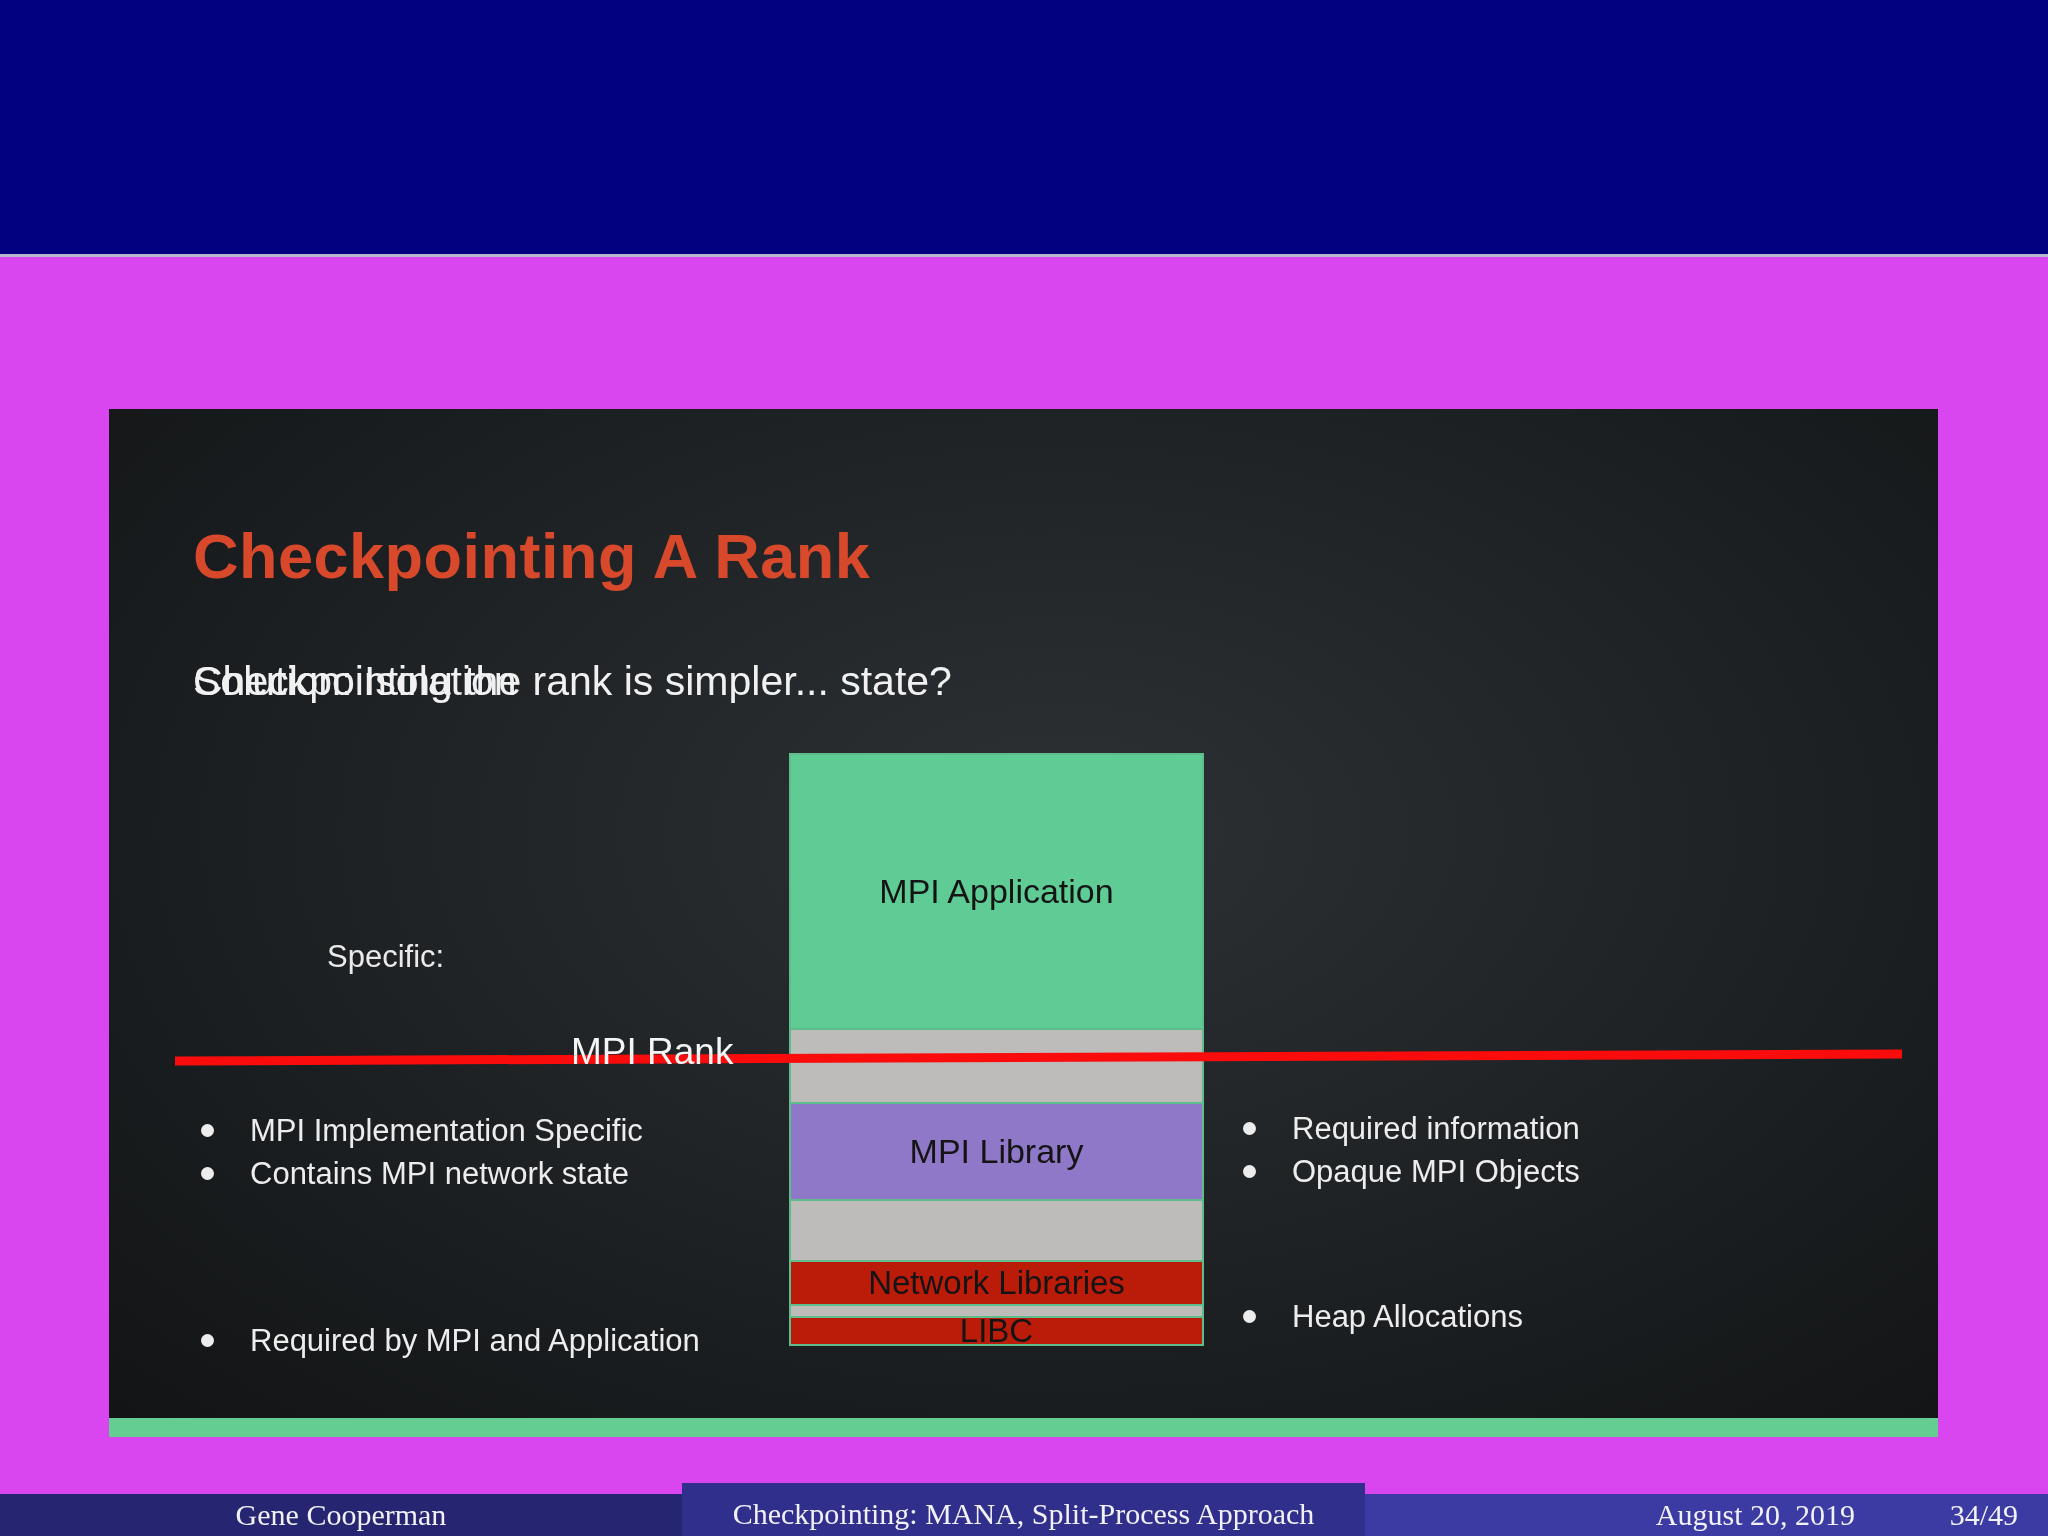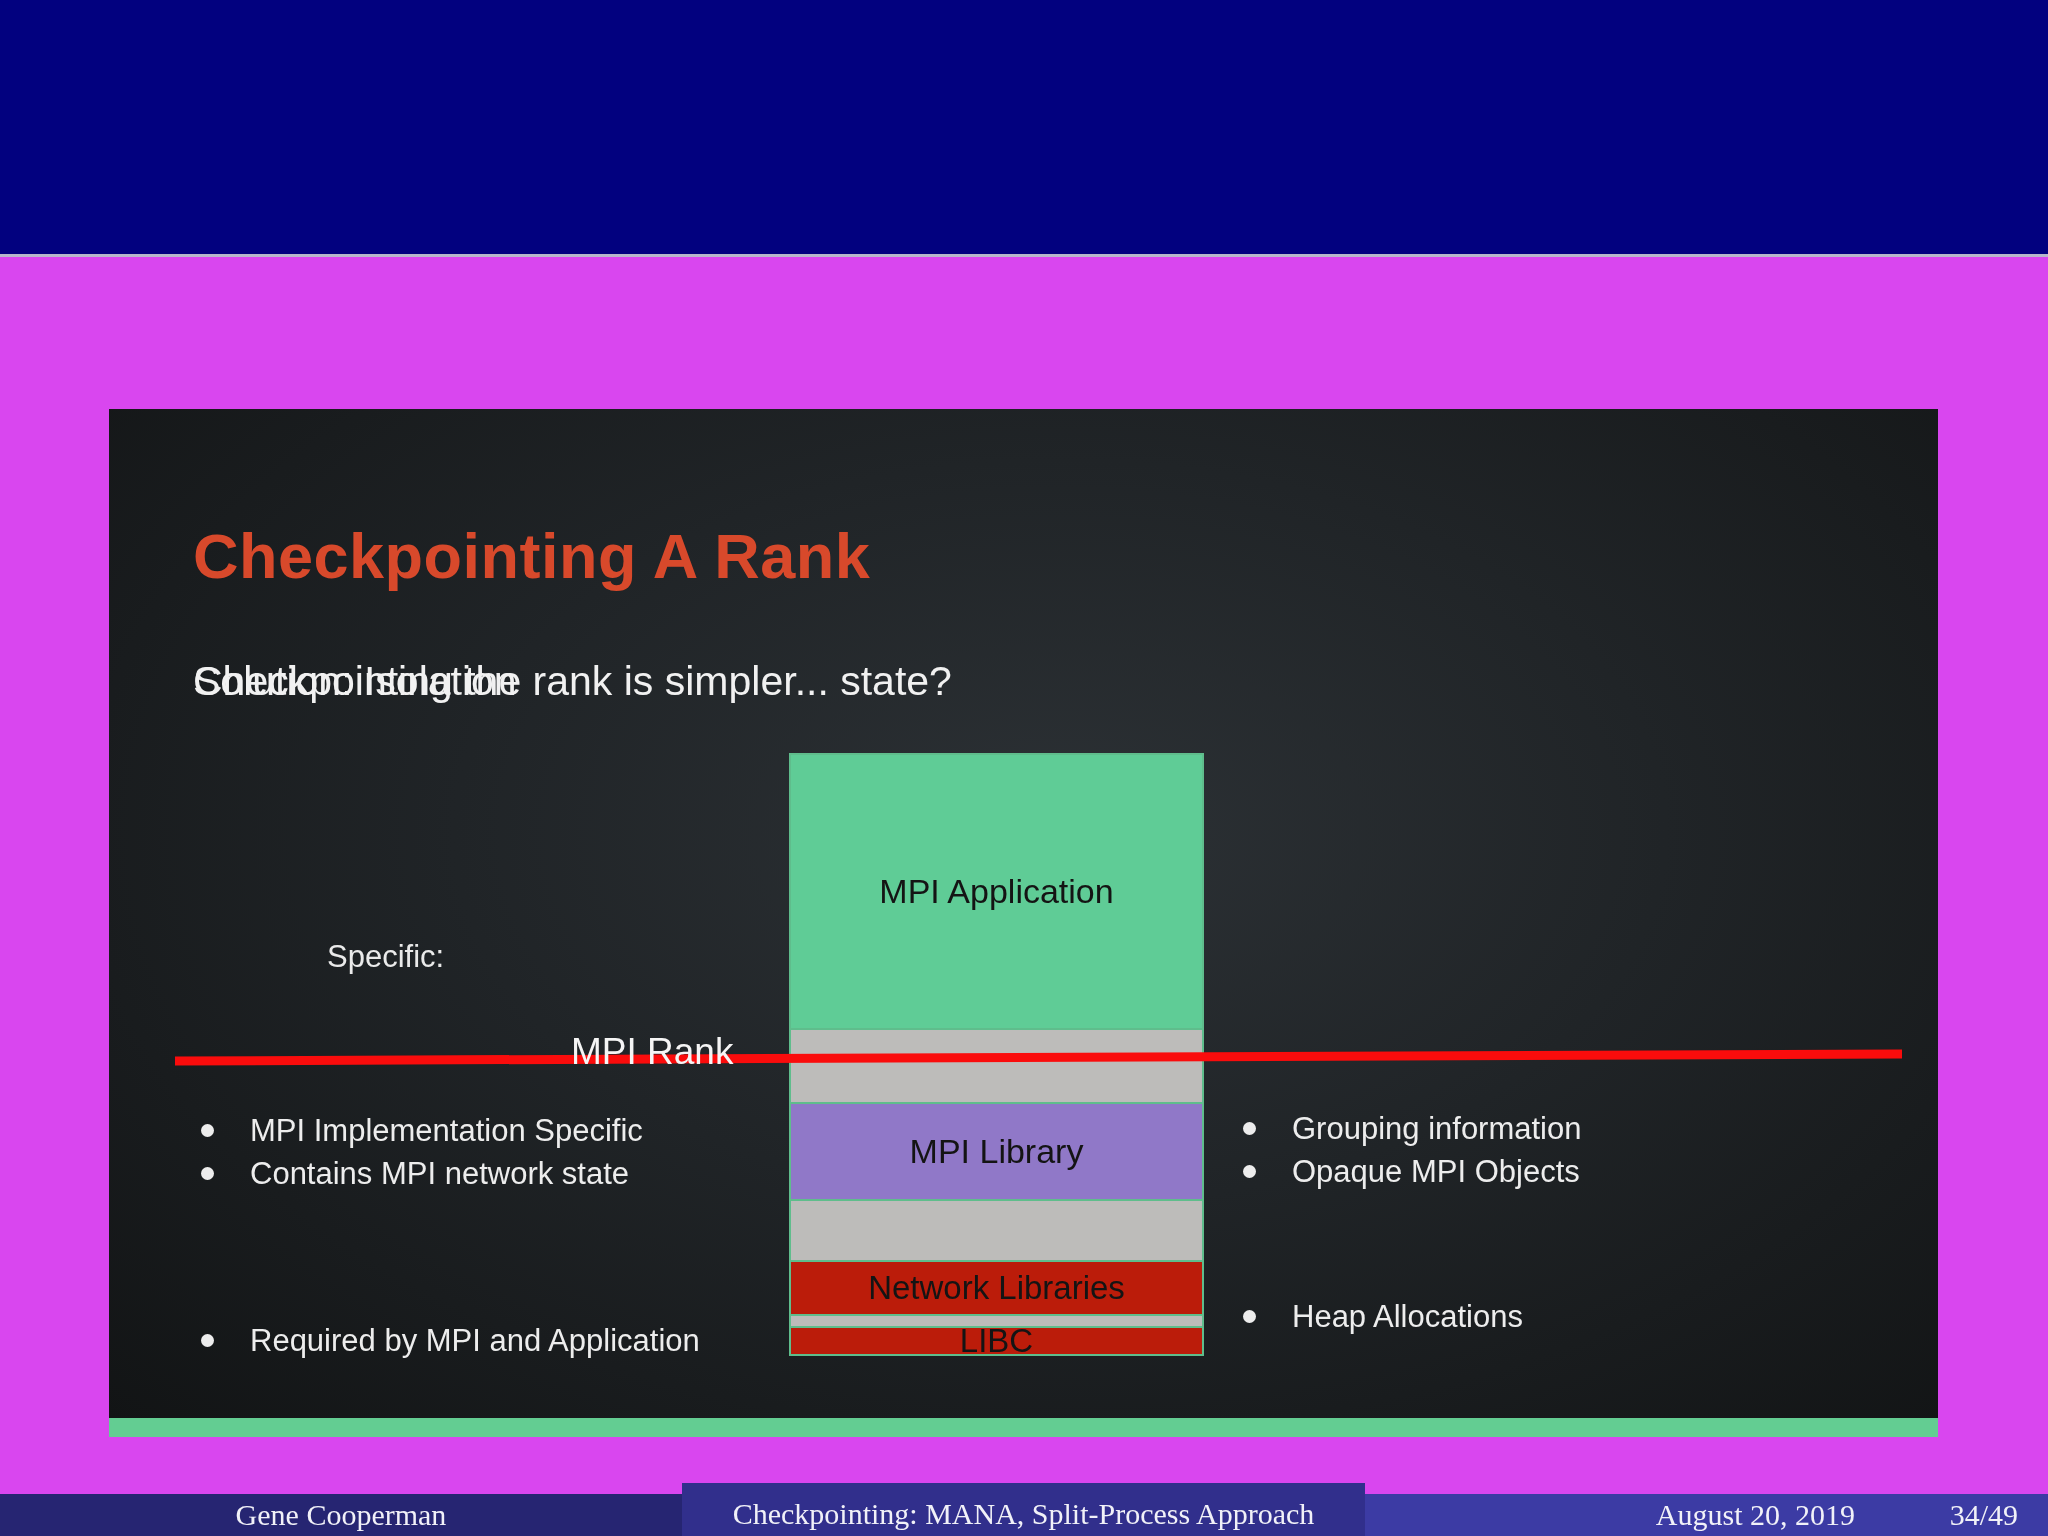--- a/index.html
+++ b/index.html
@@ -27,21 +27,21 @@
   
   .stack{position:absolute;left:680px;top:336px;width:415px;margin-top:8px;}
   .band{box-sizing:border-box;width:415px;border:2px solid #5fbd8c;margin-top:-2px;
         display:flex;align-items:center;justify-content:center;
         font-size:34px;color:#141414;}
   .band:first-child{margin-top:0;}
   .band.app{height:277px;background:#5FCC96;}
   .band.gray1{height:76px;background:#BDBCBA;}
   .band.lib{height:99px;background:#9078C8;}
   .band.gray2{height:63px;background:#BDBCBA;}
-  .band.net{height:56px;background:#BB1C0A;font-size:33px;}
+  .band.net{height:46px;background:#BB1C0A;font-size:33px;}
   .band.gray3{height:14px;background:#BDBCBA;}
   .band.libc{height:30px;background:#BB1C0A;font-size:33px;}
 
   .rank-line{position:absolute;left:66px;top:644px;width:1727px;height:9px;background:#FA0C0C;
              transform:rotate(-0.23deg);z-index:5;}
   .rank-label{position:absolute;left:462px;top:622px;font-size:37px;color:#F5F5F5;z-index:6;}
 
   
   .bullets{position:absolute;z-index:4;}
   .bullets .row{display:flex;align-items:center;height:43px;font-size:31px;color:#EDEDED;white-space:nowrap;}
@@ -114,21 +114,21 @@
     <div class="bullets left-bottom">
       <div class="row">
         <span class="dot"></span>
         <span>Required by MPI and Application</span>
       </div>
     </div>
 
     <div class="bullets right-top">
       <div class="row">
         <span class="dot"></span>
-        <span>Grouping information</span>
+        <span>Required information</span>
       </div>
       <div class="row">
         <span class="dot"></span>
         <span>Opaque MPI Objects</span>
       </div>
     </div>
 
     <div class="bullets right-bottom">
       <div class="row">
         <span class="dot"></span>

